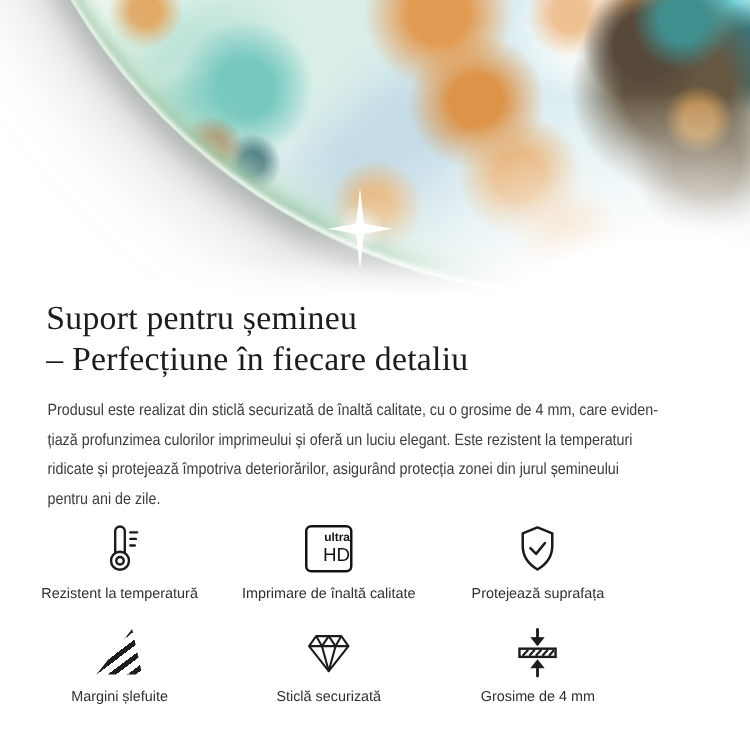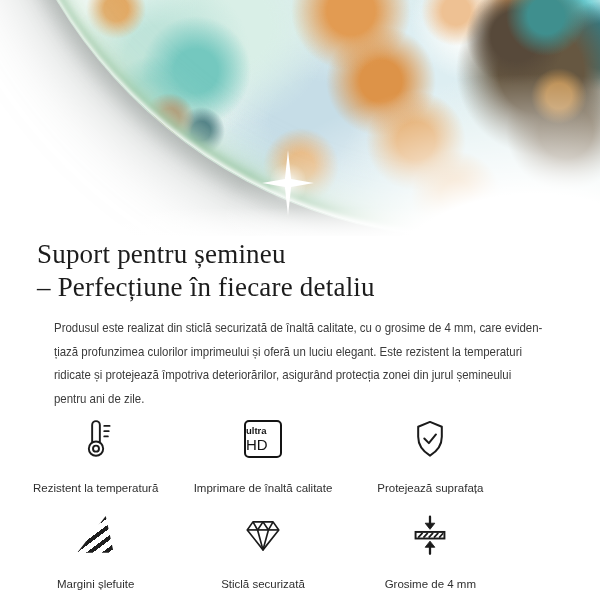--- a/index.html
+++ b/index.html
@@ -76,36 +76,36 @@
     filter:drop-shadow(0 0 3px #ffffff);
   }
 
   
   h1 {
     margin:2px 0 12px 37px;
     font-family:"Liberation Serif", serif; font-weight:400;
     font-size:27px; line-height:33px; color:#1c1c1c; letter-spacing:0.2px;
   }
   h1 span { display:block; }
-  .intro { margin:7px 0 0 54px; color:#3b3b3b; font-size:13px; line-height:23.5px; }
+  .intro { margin:7px 0 0 38px; color:#3b3b3b; font-size:13px; line-height:23.5px; }
   .pline { display:block; white-space:nowrap; transform:scaleX(0.88); transform-origin:0 50%; }
 
   
   .features {
     margin:6px 0 0 12px; width:502px;
     display:grid; grid-template-columns:repeat(3,1fr); row-gap:18px;
   }
   .feature { display:flex; flex-direction:column; align-items:center; }
   .icon-wrap { height:46px; display:flex; align-items:center; justify-content:center; }
-  .feature .label { margin-top:20px; font-size:11.5px; color:#2f2f2f; text-align:center; white-space:nowrap; }
+  .feature .label { margin-top:7px; font-size:11.5px; color:#2f2f2f; text-align:center; white-space:nowrap; }
   svg.fi { display:block; }
 
   .uhd-box {
     width:38px; height:38px; border:2.6px solid #141414; border-radius:5px;
-    display:flex; flex-direction:column; align-items:flex-start; justify-content:center;
+    display:flex; flex-direction:column; align-items:flex-end; justify-content:center;
     color:#141414; line-height:1;
   }
   .uhd-top { font-size:9.5px; font-weight:700; letter-spacing:0; }
   .uhd-bottom { font-size:15px; font-weight:400; margin-top:1px; }
 
   .stripes {
     width:42px; height:42px;
     background:repeating-linear-gradient(143deg, #1d1d1d 0 4px, rgba(0,0,0,0) 4px 9.4px);
     clip-path:polygon(6% 92%, 74% 5%, 93% 92%);
   }

